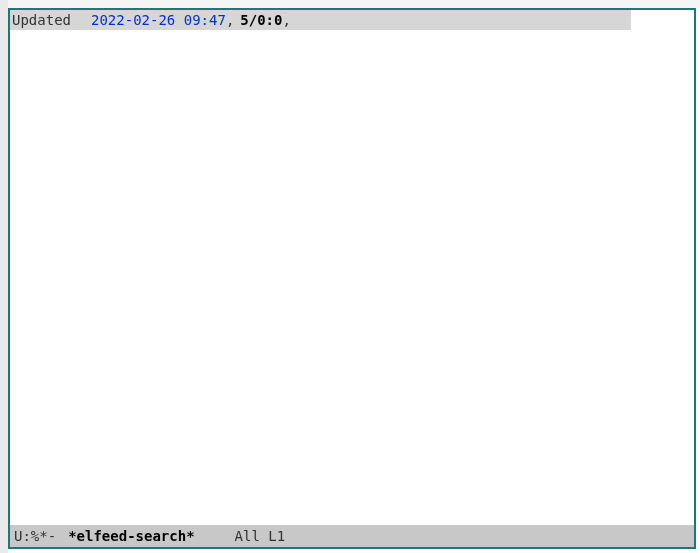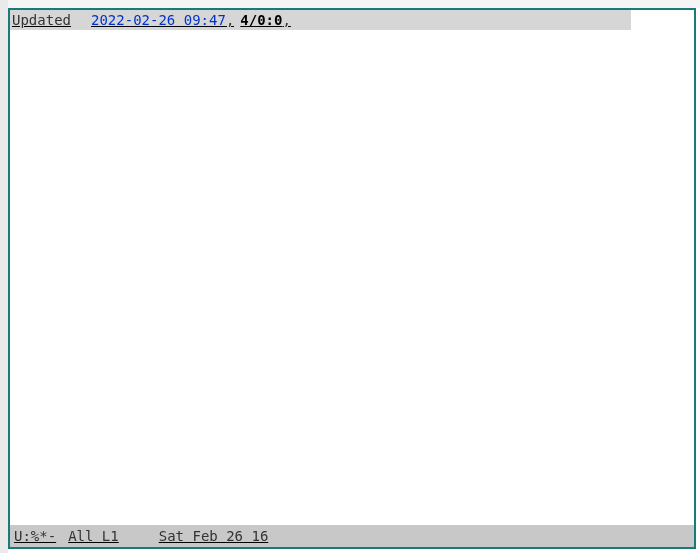--- a/index.html
+++ b/index.html
@@ -35,21 +35,20 @@
     .frame {
       position: absolute;
       left: 8px;
       top: 8px;
       right: 4px;
       bottom: 4px;
       border: 2px solid #1a7a7a;
       background: #bef264;
       display: flex;
       flex-direction: column;
-      text-decoration: underline;
     }
     .header-line {
       height: 20px;
       line-height: 20px;
       background: #ffffff;
       display: flex;
       white-space: nowrap;
     }
     .header-line .updated-label {
       background: #d6d6d6;
@@ -97,44 +96,45 @@
       padding-left: 4px;
       padding-right: 12px;
     }
     .mode-line .buffer-name {
       font-weight: bold;
       color: #000;
       padding-right: 12px;
     }
     .mode-line .position {
       padding-right: 40px;
+      margin-left: 28px;
     }
     .mode-line .modes {
       padding-right: 8px;
     }
     .mode-line .datetime {
       
     }
   </style>
 </head>
 <body>
 
 <div class="left-strip"></div>
 <div class="title-bar"></div>
 
 <div class="frame">
   <div class="header-line">
     <span class="updated-label">Updated</span>
     <span class="timestamp">2022-02-26 09:47</span>
     <span class="comma1">,</span>
-    <span class="counts">4/0:0</span>
+    <span class="counts">5/0:0</span>
     <span class="comma2">,</span>
     <span class="tail"></span>
   </div>
 
   <div class="content-area"></div>
 
   <div class="mode-line">
     <span class="status">U:%*-</span>
+    <span class="buffer-name">*elfeed-search*</span>
     <span class="position">All L1</span>
-    <span class="datetime">Sat Feb 26 16</span>
   </div>
 </div>
 
 </body></html>

